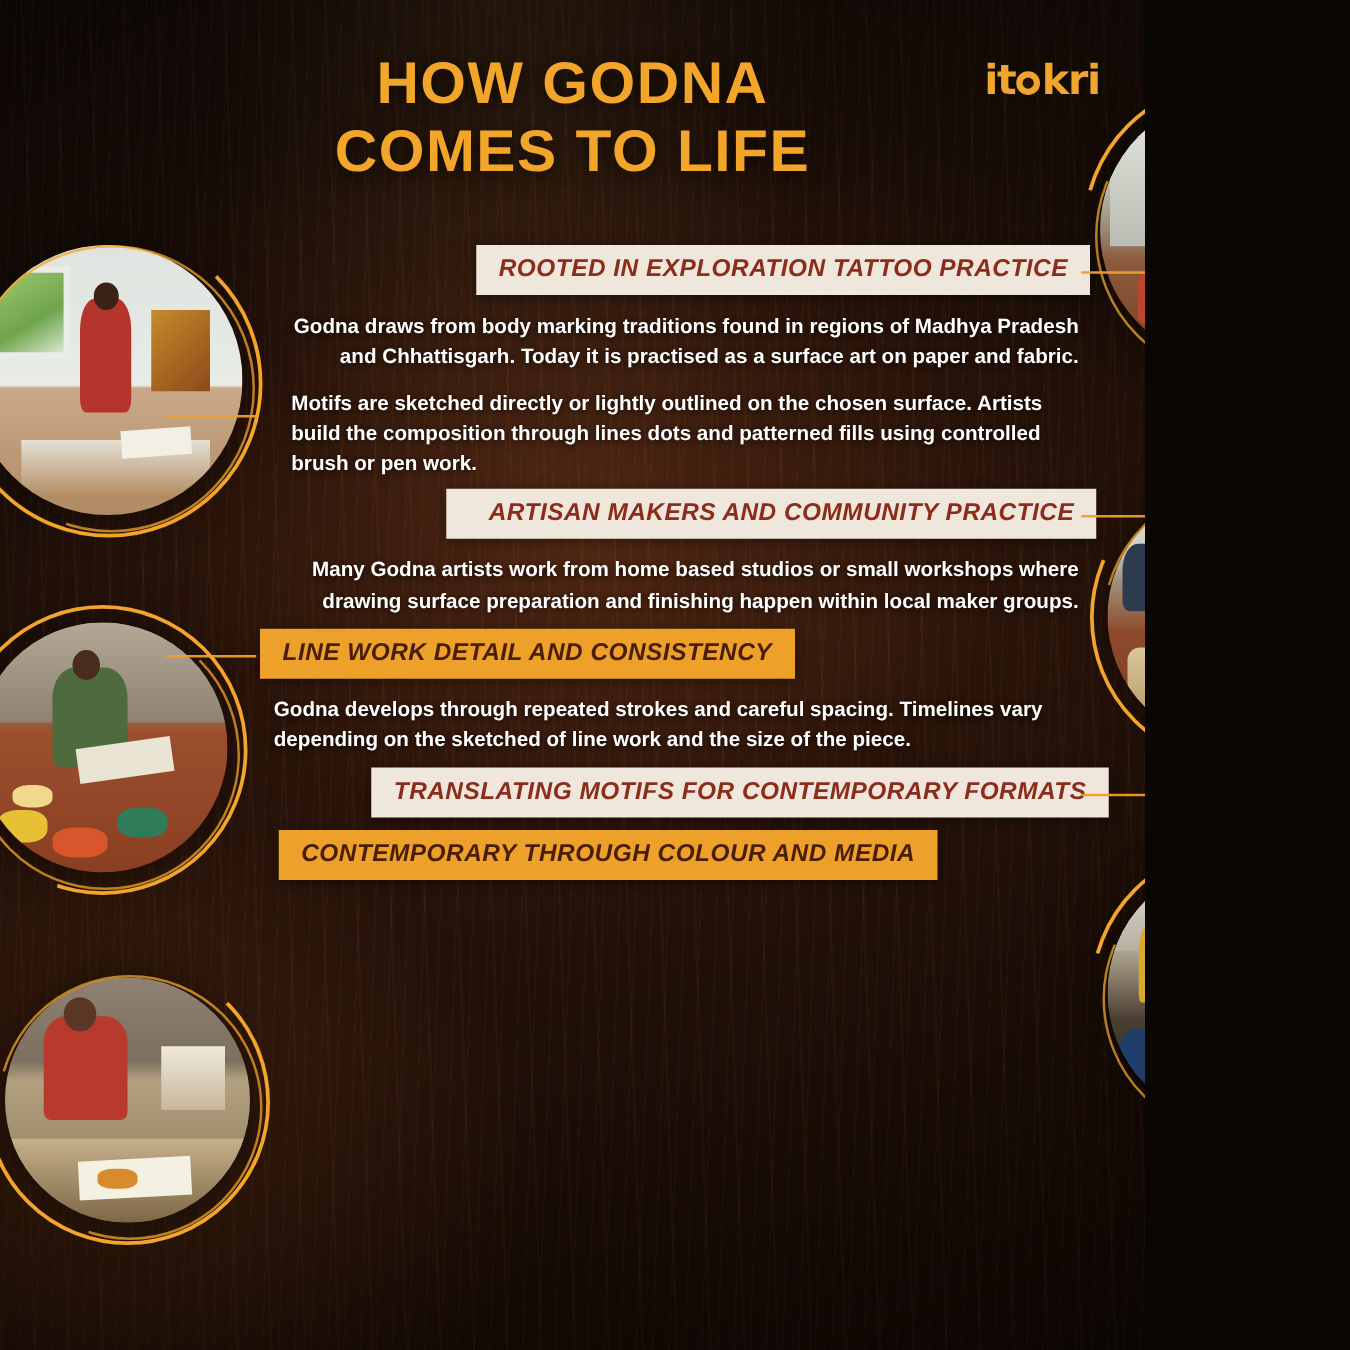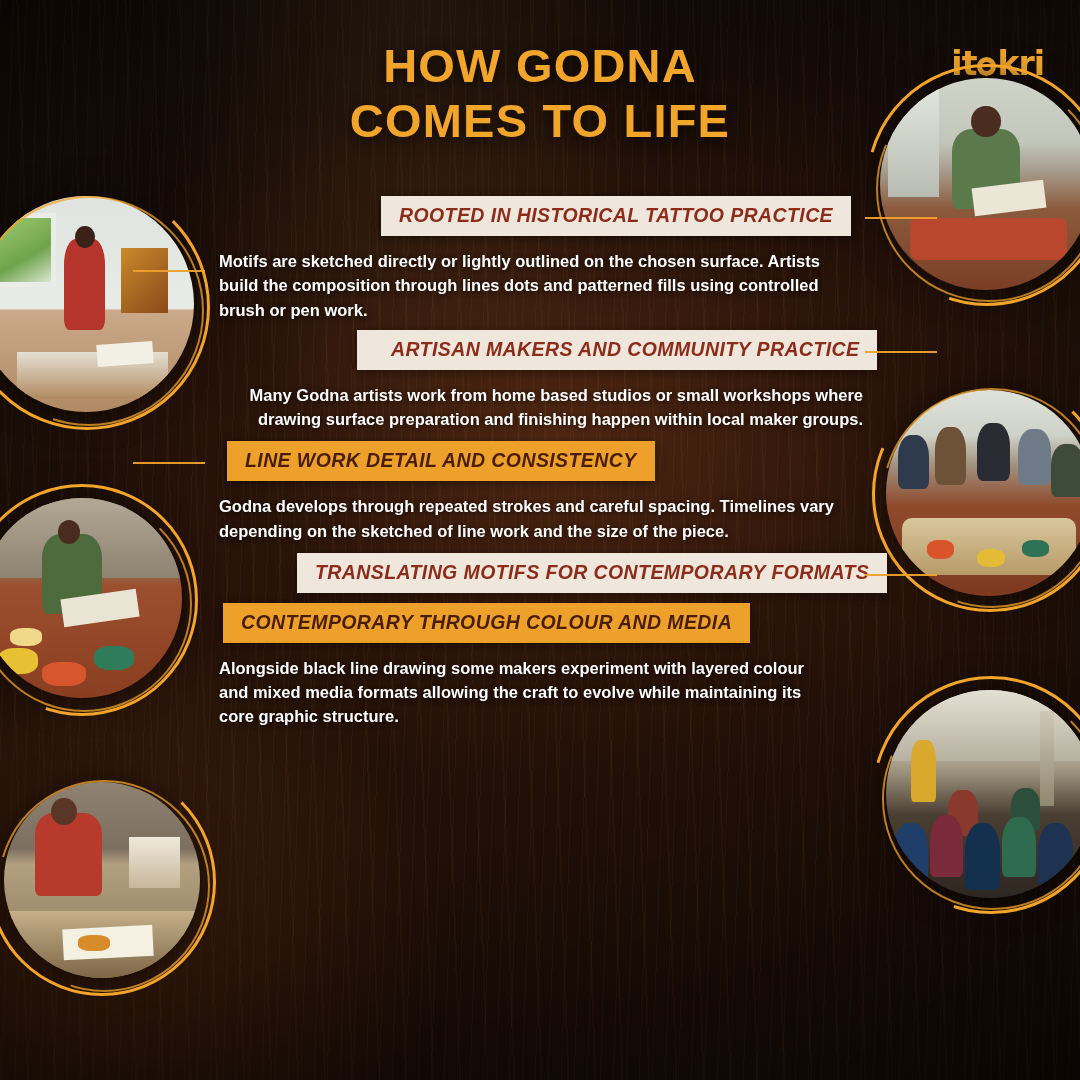--- a/index.html
+++ b/index.html
@@ -7,21 +7,21 @@
   body {
     width: 1080px;
     height: 1080px;
     overflow: hidden;
     font-family: "Liberation Sans", sans-serif;
     background: #0a0604;
   }
 
   .poster {
     position: relative;
-    width: 1080px;
+    width: 916px;
     height: 1080px;
     background:
       radial-gradient(ellipse 700px 520px at 52% 40%, rgba(120,58,28,0.55) 0%, rgba(60,26,12,0.25) 48%, rgba(0,0,0,0) 72%),
       radial-gradient(ellipse 520px 420px at 8% 86%, rgba(150,74,30,0.30) 0%, rgba(0,0,0,0) 70%),
       linear-gradient(165deg, #140b07 0%, #1d0f08 30%, #241209 55%, #150a05 100%);
     overflow: hidden;
   }
 
   
   .bg-threads {
@@ -150,28 +150,28 @@
   .conn.right { right: -72px; width: 72px; }
   .conn.left  { left: -72px;  width: 72px; }
 
   
   .b1 { margin-bottom: 10px; }
   .b1 .heading { margin-left: 176px; }
   .b1 .body-text { width: 640px; margin-left: 18px; }
 
   .b2 { margin-top: 6px; }
   .b2 .heading { margin-left: 18px; }
-  .b2 .body-text { width: 644px; margin-left: 14px; }
+  .b2 .body-text { width: 644px; margin-left: 28px; }
 
   .b3 { margin-top: 8px; }
   .b3 .heading { margin-left: 152px; padding-left: 34px; }
   .b3 .body-text { width: 640px; margin-left: 18px; }
 
   .b4 { margin-top: 10px; }
-  .b4 .heading { margin-left: 22px; }
+  .b4 .heading { margin-left: 3px; }
   .b4 .body-text { width: 620px; margin-left: 14px; }
 
   .b5 { margin-top: 10px; }
   .b5 .heading { margin-left: 92px; }
   .b5 .body-text { width: 640px; margin-left: 18px; }
 
   .b6 { margin-top: 10px; }
   .b6 .heading { margin-left: 18px; }
   .b6 .body-text { width: 610px; margin-left: 14px; }
 
@@ -439,22 +439,23 @@
       <div class="std s4"></div>
       <div class="std s5"></div>
     </div>
   </div>
   <div class="ring r-b" id="ring-br"></div>
   <div class="ring r-a thin" id="ring-br2"></div>
 
   <div class="content">
 
     <div class="block b1">
-      <div class="heading cream">ROOTED IN HISTORICAL TATTOO PRACTICE</div>
+      <div class="heading cream">ROOTED IN EXPLORATION TATTOO PRACTICE</div>
       <div class="conn right"></div>
+      <div class="body-text ta-right">Godna draws from body marking traditions found in regions of Madhya Pradesh and Chhattisgarh. Today it is practised as a surface art on paper and fabric.</div>
     </div>
 
     <div class="block b2">
       <div class="conn left"></div>
       <div class="body-text ta-left">Motifs are sketched directly or lightly outlined on the chosen surface. Artists build the composition through lines dots and patterned fills using controlled brush or pen work.</div>
     </div>
 
     <div class="block b3">
       <div class="heading cream">ARTISAN MAKERS AND COMMUNITY PRACTICE</div>
       <div class="conn right"></div>
@@ -467,17 +468,16 @@
       <div class="body-text ta-left">Godna develops through repeated strokes and careful spacing. Timelines vary depending on the sketched of line work and the size of the piece.</div>
     </div>
 
     <div class="block b5">
       <div class="heading cream">TRANSLATING MOTIFS FOR CONTEMPORARY FORMATS</div>
       <div class="conn right"></div>
     </div>
 
     <div class="block b6">
       <div class="heading amber">CONTEMPORARY THROUGH COLOUR AND MEDIA</div>
-      <div class="body-text ta-left">Alongside black line drawing some makers experiment with layered colour and mixed media formats allowing the craft to evolve while maintaining its core graphic structure.</div>
     </div>
 
   </div>
 </div>
 
 </body></html>

